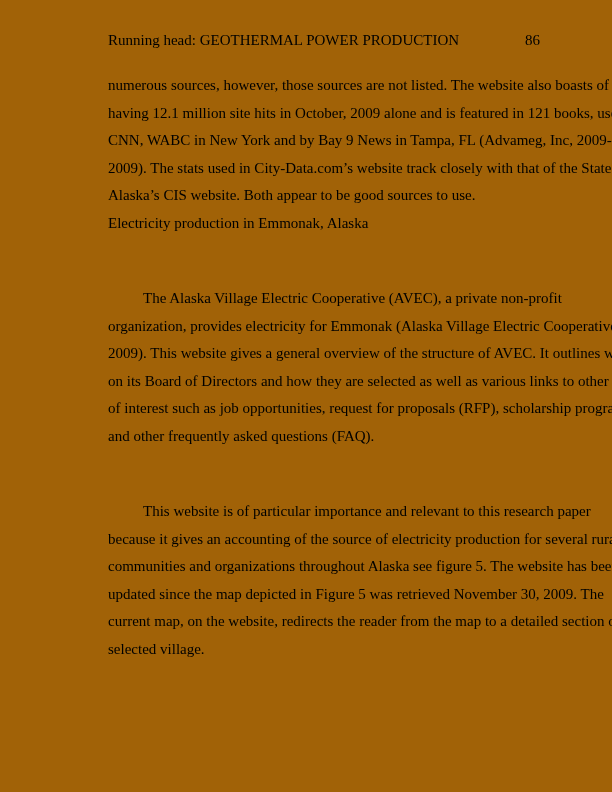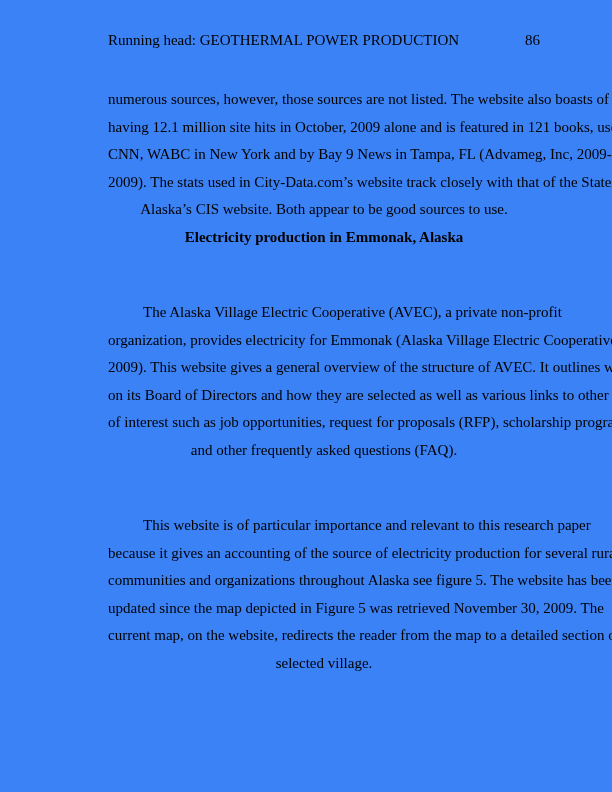--- a/index.html
+++ b/index.html
@@ -4,56 +4,55 @@
 <style>
   html, body {
     margin: 0;
     padding: 0;
     background: #ffffff;
   }
   .page {
     position: relative;
     width: 612px;
     height: 792px;
-    background: #3b82f6;
+    background: #a16207;
     color: #000000;
     font-family: "Liberation Serif", "DejaVu Serif", serif;
     overflow: hidden;
   }
   .page-header {
     position: absolute;
     top: 31px;
     left: 108px;
     width: 432px;
     display: flex;
     justify-content: space-between;
     align-items: baseline;
     font-size: 15px;
     line-height: 18px;
     white-space: nowrap;
   }
   .page-body {
     position: absolute;
-    top: 86px;
+    top: 72px;
     left: 108px;
     width: 432px;
     font-size: 15px;
     line-height: 27.5px;
-    text-align: center;
   }
   .line {
     height: 27.5px;
     white-space: nowrap;
   }
   .line.indent {
     padding-left: 35px;
     margin-top: 48px;
   }
   .line.heading {
-    font-weight: bold;
+    font-weight: normal;
   }
 </style>
 </head>
 <body>
 
 <div class="page">
   <div class="page-header">
     <span>Running head: GEOTHERMAL POWER PRODUCTION</span>
     <span>86</span>
   </div>

